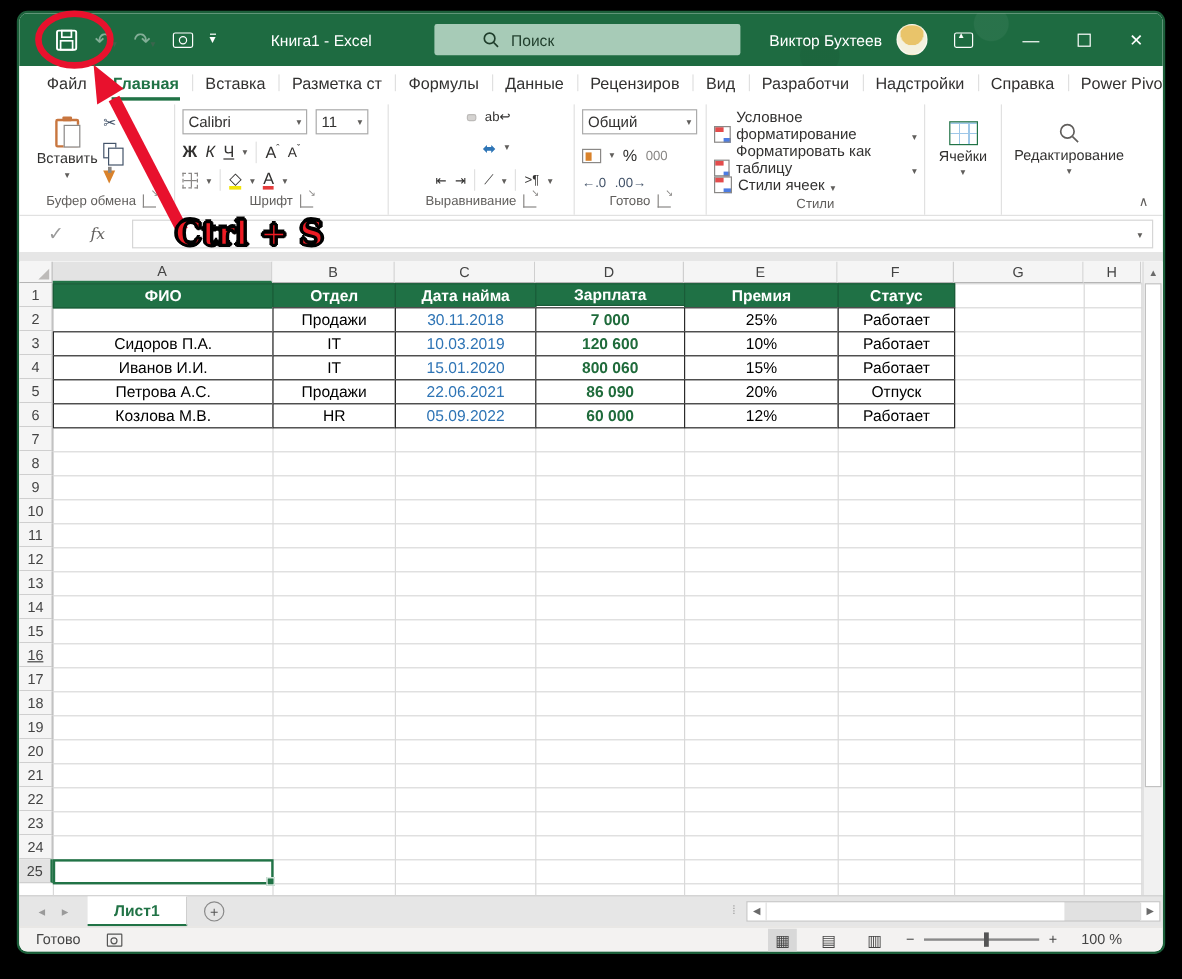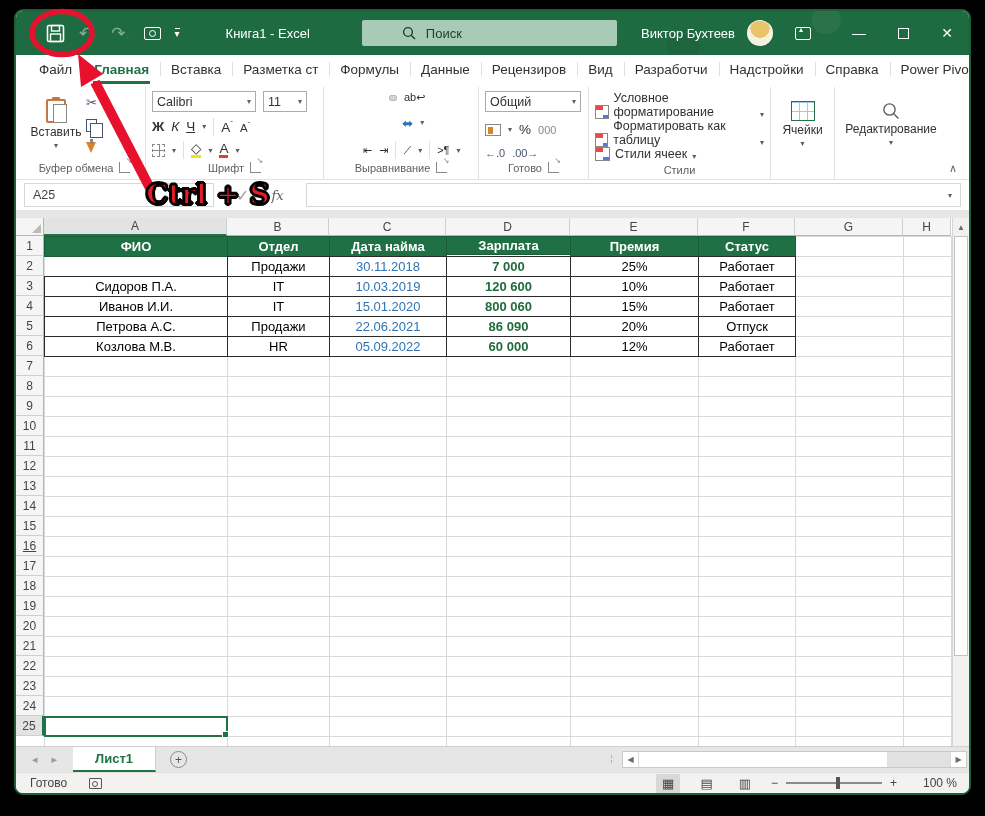--- a/index.html
+++ b/index.html
@@ -124,21 +124,21 @@
   .statusbar { height:21px; background:#F3F2F1; border-top:1px solid #E1DFDD; display:flex; align-items:center; font-size:12px; color:#444; padding:0 8px; flex:0 0 auto; }
   .ready { margin-left:6px; }
   .macroicon { width:13px; height:11px; border:1.2px solid #555; border-radius:1px; margin-left:22px; position:relative; }
   .macroicon::after { content:""; position:absolute; left:2px; top:2.5px; width:4px; height:4px; border:1.1px solid #555; border-radius:50%; }
   .sb-right { margin-left:auto; display:flex; align-items:center; gap:14px; }
   .viewbtn { font-size:13px; color:#444; padding:0 6px; line-height:19px; }
   .viewbtn.active { background:#D8D8D8; }
   .zoomctl { display:flex; align-items:center; gap:8px; }
   .zoomtrack { width:96px; height:2px; background:#8a8a8a; position:relative; }
   .zoomthumb { position:absolute; left:52%; top:-5px; width:4px; height:12px; background:#555; }
-  .zoomval { width:46px; text-align:right; margin-right:4px; }
+  .zoomval { width:46px; text-align:center; margin-right:20px; }
 
   
   #overlay { position:absolute; left:0; top:0; width:985px; height:816px; pointer-events:none; z-index:50; }
   .shortcut { position:absolute; left:146px; top:178px; z-index:51; pointer-events:none;
       font-family:"DejaVu Serif",serif; font-weight:700; font-size:28px; color:#ED1C24;
       -webkit-text-stroke:2px #000; text-shadow:-2px 0 #000, 2px 0 #000, 0 -2px #000, 0 2px #000, -1px -1px #000, 1px 1px #000, -1px 1px #000, 1px -1px #000; }
 </style>
 </head>
 <body>
 
@@ -358,21 +358,20 @@
           <span>Редактирование</span>
           <span class="chev">▾</span>
         </div>
       </div>
       <div class="glabel"></div>
     </div>
     <span class="collapse">∧</span>
   </div>
 
   <div class="formularow">
-    <div class="namebox">A25</div>
     <div class="fbtns">
       <span>✓</span>
       <span class="fx">fx</span>
     </div>
     <div class="finput">
         <span></span>
         <span class="chev">▾</span>
       </div>
   </div>
   <div class="graystrip"></div>

